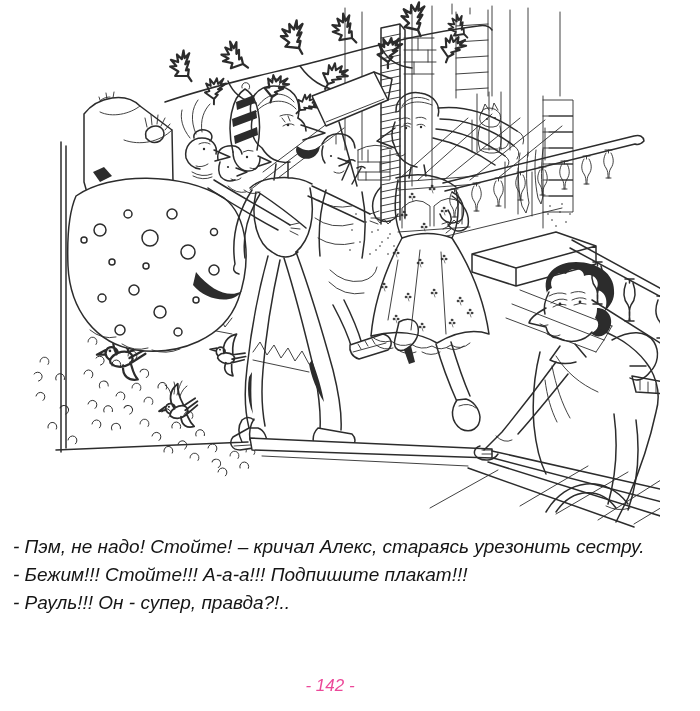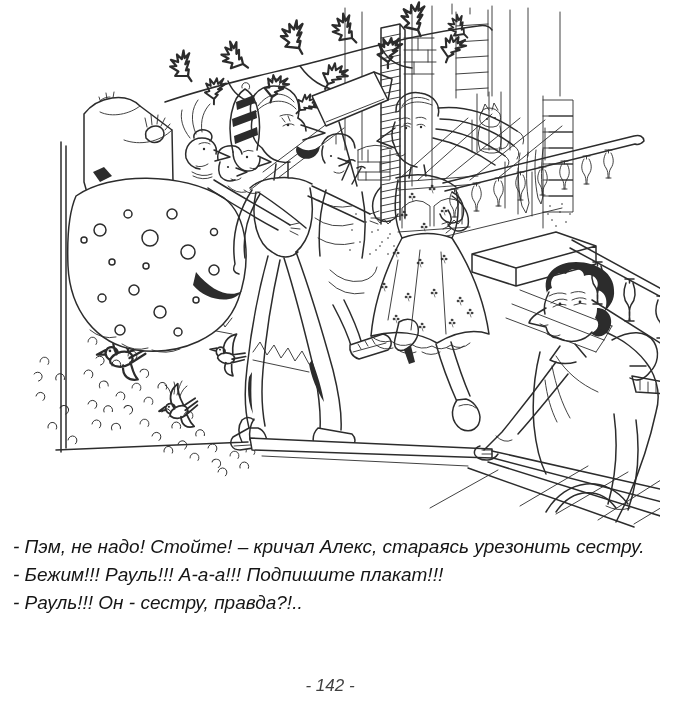--- a/index.html
+++ b/index.html
@@ -8,21 +8,21 @@
   .illo{position:absolute;left:0;top:0;}
   .illo *{vector-effect:none;}
   svg{fill:none;stroke:#2c2c2c;stroke-width:1.5;stroke-linecap:round;stroke-linejoin:round;}
   svg .fine{stroke-width:0.9;}
   svg .ink{fill:#2c2c2c;stroke:none;}
   svg .inkline{fill:#2c2c2c;stroke:#2c2c2c;stroke-width:0.6;}
   svg .paper{fill:#ffffff;}
   .dialogue{position:absolute;left:13px;top:533px;width:674px;color:#151515;}
   .dialogue p{margin:0;font-style:italic;font-weight:500;font-size:19px;line-height:28px;}
   .page-number{position:absolute;left:0;top:676px;width:100%;text-align:center;
-        font-style:italic;font-weight:500;font-size:17px;color:#404040;}
+        font-style:italic;font-weight:500;font-size:17px;color:#ec4899;}
 </style>
 </head>
 <body>
 
 <div class="page">
 
   <svg class="illo" width="700" height="530" viewBox="0 0 700 530" role="img">
     <defs>
       <g id="leaf">
         <path d="M0,0 L2,-4 L0,-4 L4,-9 L1,-8 L6,-14 L2,-12 L3,-17 L0,-12 L-2,-16 L-3,-11 L-7,-14 L-5,-9 L-9,-10 L-5,-5 L-8,-3 Z M0,0 L1,4"></path>
@@ -368,19 +368,19 @@
       <path class="fine" d="M496,436 q8,8 16,4"></path>
       <path d="M480,446 C474,448 472,454 478,458 C486,462 494,460 498,454"></path>
       <path class="fine" d="M482,450 h10 M482,454 h10"></path>
       <path d="M614,414 C618,444 616,476 608,504 M636,420 C640,450 638,482 628,510"></path>
       <path class="fine" d="M606,506 q12,6 24,2"></path>
     </g>
   </svg>
 
   <div class="dialogue">
     <p>- Пэм, не надо! Стойте! – кричал Алекс, стараясь урезонить сестру.</p>
-    <p>- Бежим!!! Рауль!!! А-а-а!!! Подпишите плакат!!!</p>
-    <p>- Рауль!!! Он - сестру, правда?!..</p>
+    <p>- Бежим!!! Стойте!!! А-а-а!!! Подпишите плакат!!!</p>
+    <p>- Рауль!!! Он - супер, правда?!..</p>
   </div>
 
   <div class="page-number">- 142 -</div>
 
 </div>
 
 </body></html>

